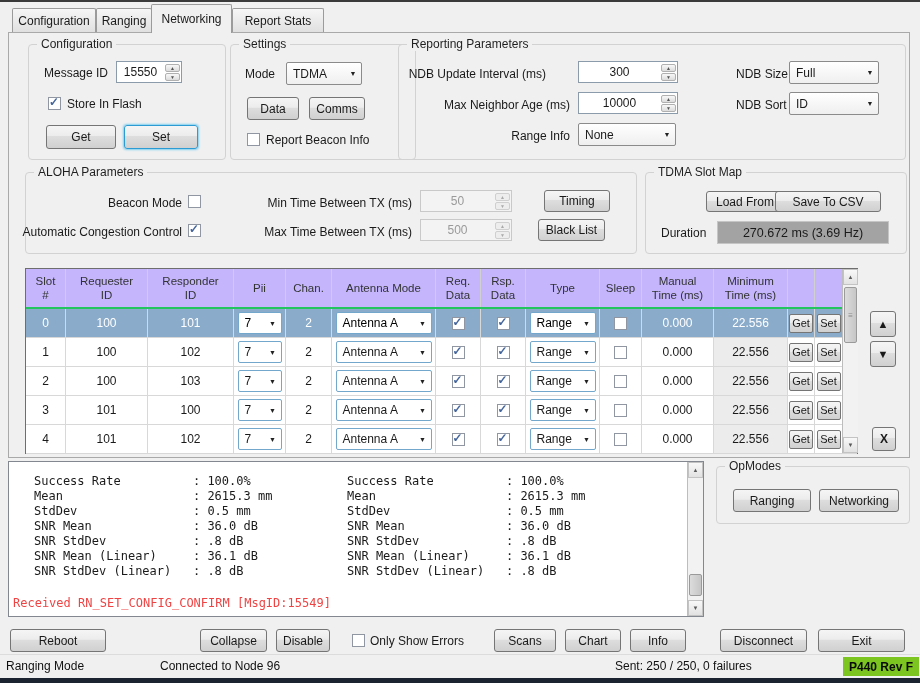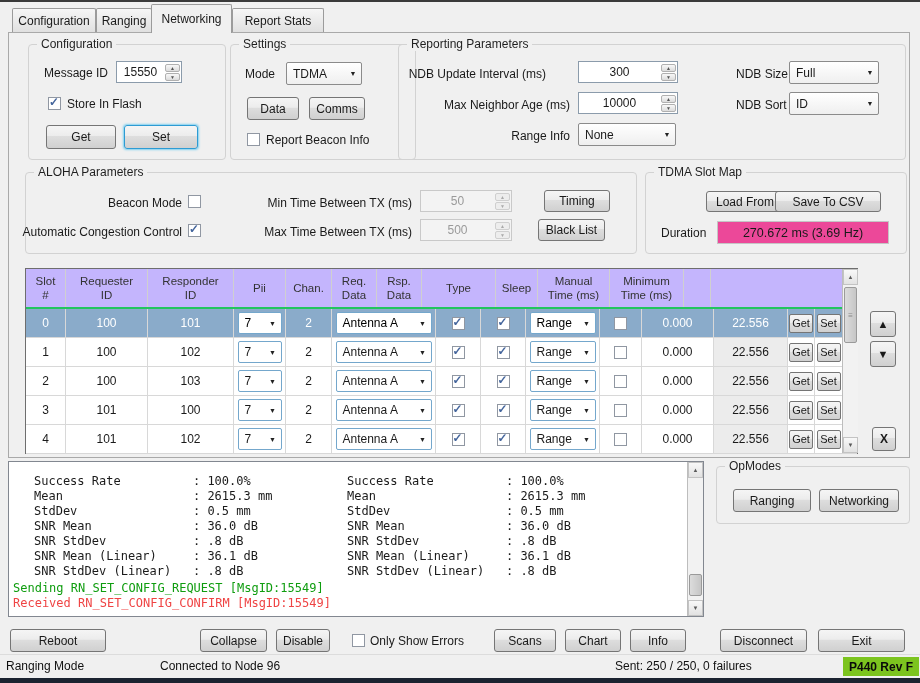--- a/index.html
+++ b/index.html
@@ -193,32 +193,33 @@
 </div>
 <div class="btn" style="left:544px;top:190px;width:66px;height:22px;">Timing</div>
 <div class="btn" style="left:538px;top:219px;width:67px;height:22px;">Black List</div>
 
 <div class="grp" style="left:645px;top:172px;width:262px;height:82px;">
   <span class="grp-title">TDMA Slot Map</span>
 </div>
 <div class="btn" style="left:659px;top:191px;width:106px;height:21px;margin-left:47px;">Load From CSV</div>
 <div class="btn" style="left:775px;top:191px;width:106px;height:21px;">Save To CSV</div>
 <div class="lbl" style="left:661px;top:226px;">Duration</div>
-<div class="abs" style="left:717px;top:221px;width:172px;height:23px;background:#ec4899;border:1px solid #c5c5c5;box-sizing:border-box;display:flex;align-items:center;justify-content:center;font-size:12.5px;z-index:3;">270.672 ms (3.69 Hz)</div>
+<div class="abs" style="left:717px;top:221px;width:172px;height:23px;background:#a3a3a3;border:1px solid #c5c5c5;box-sizing:border-box;display:flex;align-items:center;justify-content:center;font-size:12.5px;z-index:3;">270.672 ms (3.69 Hz)</div>
 
 <div class="slot-table">
   <div class="thead">
     <div class="hcell c-slot">Slot
 #</div>
     <div class="hcell c-req">Requester
 ID</div>
     <div class="hcell c-resp">Responder
 ID</div>
     <div class="hcell c-pii">Pii</div>
     <div class="hcell c-chan">Chan.</div>
+    <div class="hcell c-ant">Antenna Mode</div>
     <div class="hcell c-reqd">Req.
 Data</div>
     <div class="hcell c-rspd">Rsp.
 Data</div>
     <div class="hcell c-type">Type</div>
     <div class="hcell c-sleep">Sleep</div>
     <div class="hcell c-man">Manual
 Time (ms)</div>
     <div class="hcell c-minw">Minimum
 Time (ms)</div>
@@ -522,21 +523,20 @@
 SNR StdDev            : .8 dB
 SNR Mean (Linear)     : 36.1 dB
 SNR StdDev (Linear)   : .8 dB</div>
   <div class="mono abs" style="left:338px;top:12px;">Success Rate          : 100.0%
 Mean                  : 2615.3 mm
 StdDev                : 0.5 mm
 SNR Mean              : 36.0 dB
 SNR StdDev            : .8 dB
 SNR Mean (Linear)     : 36.1 dB
 SNR StdDev (Linear)   : .8 dB</div>
-  <div class="logline" style="left: 4px; top: 119px; color: rgb(15, 157, 15);">Sending RN_SET_CONFIG_REQUEST [MsgID:15549]</div>
   <div class="logline" style="left: 4px; top: 134px; color: #ef4444;">Received RN_SET_CONFIG_CONFIRM [MsgID:15549]</div>
   <div class="sb" style="left:678px;top:0;width:16px;height:154px;">
     <div class="sb-btn" style="top:0;">▲</div>
     <div class="thumb" style="top:112px;height:22px;"></div>
     <div class="sb-btn" style="bottom:0;">▼</div>
   </div>
 </div>
 
 <div class="grp" style="left:716px;top:466px;width:194px;height:58px;">
   <span class="grp-title">OpModes</span>

